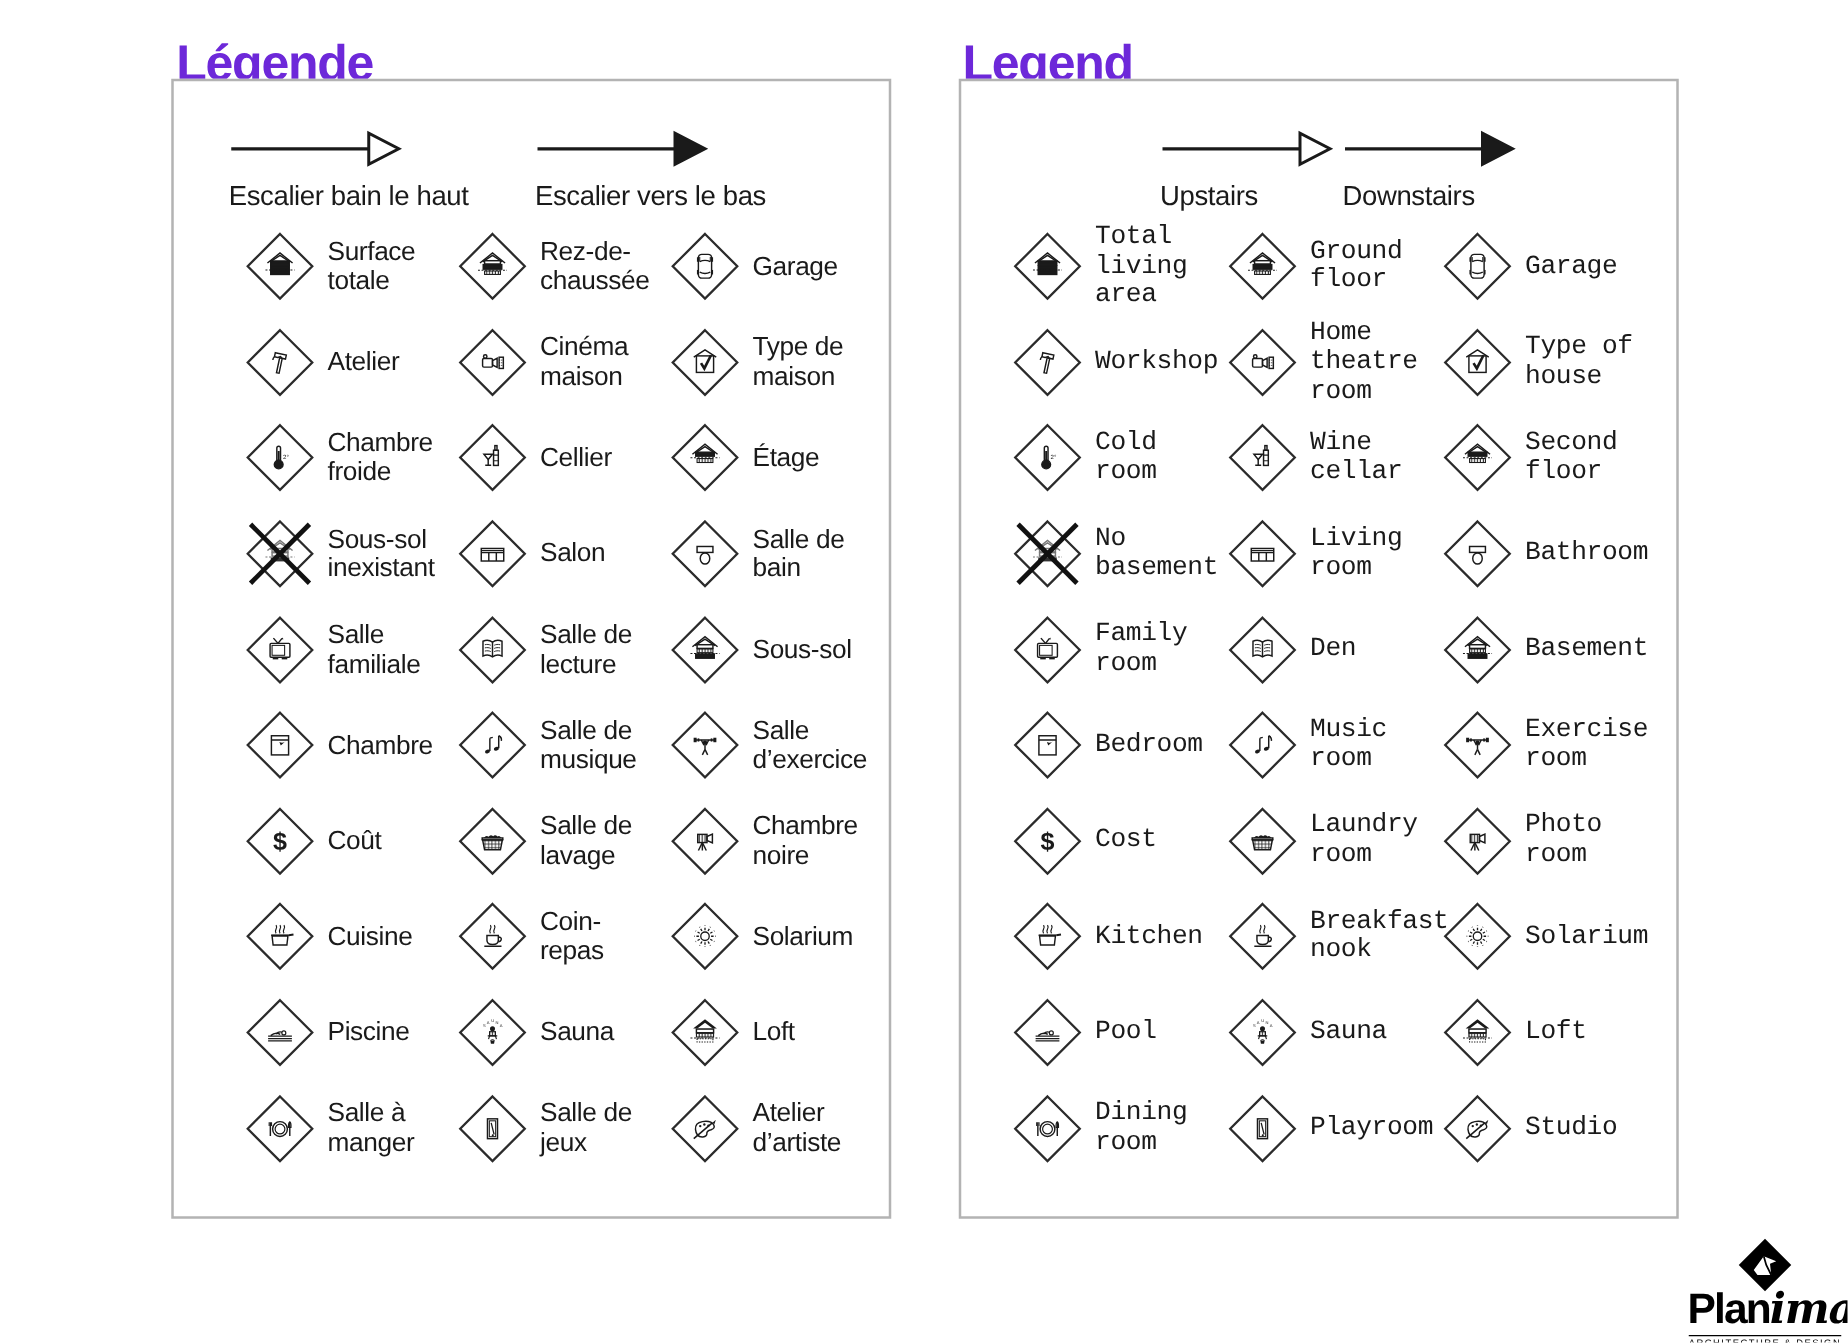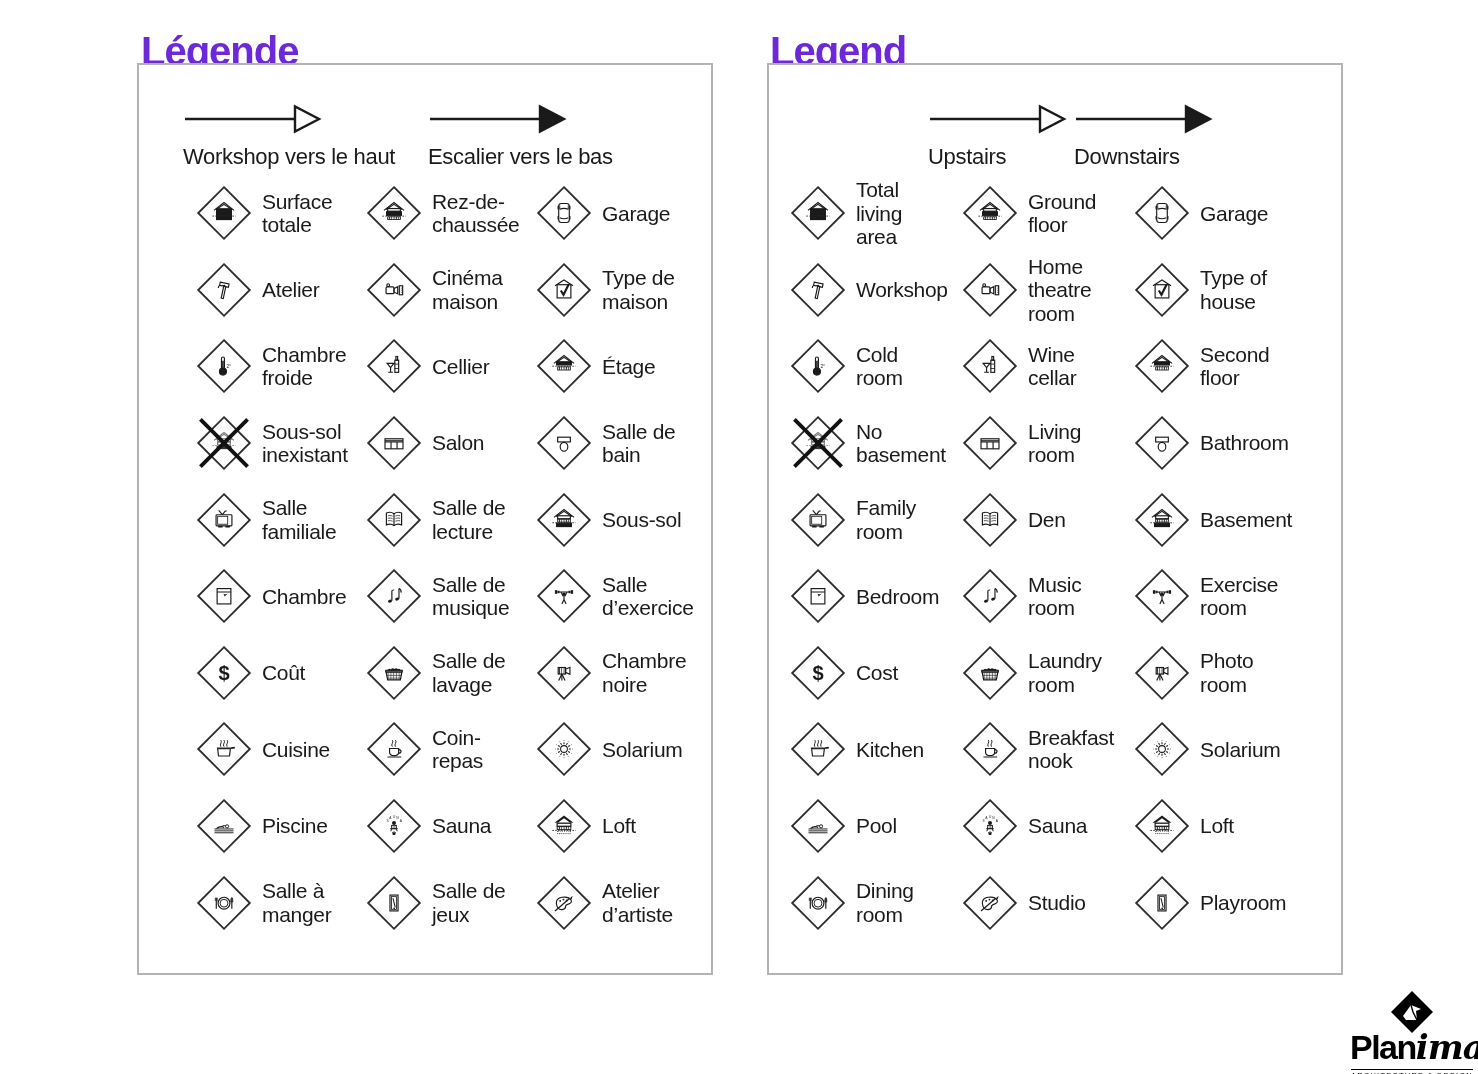--- a/index.html
+++ b/index.html
@@ -23,21 +23,21 @@
   .panel-en .arrow-row{padding-left:38px;justify-content:center;}
   .arrow{display:flex;flex-direction:column;}
   .panel-fr .arrow{width:245px;}
   .panel-en .arrow{width:146px;}
   .arrow svg{width:140px;height:34px;display:block;}
   .arrow-label{font-size:22px;margin-top:6px;letter-spacing:-0.3px;}
   .grid{
     display:grid;grid-auto-rows:76.6px;align-items:center;padding-top:5px;
   }
   .panel-fr .grid{padding-left:56px;grid-template-columns:repeat(3,170px);}
-  .panel-en .grid{padding-left:20px;grid-template-columns:repeat(3,172px);}
+  .panel-en .grid{padding-left:40px;grid-template-columns:repeat(3,172px);font-family:Liberation Mono, monospace;}
   .cell{display:flex;align-items:center;gap:9px;}
   .dsvg{width:58px;height:58px;flex:0 0 auto;overflow:visible;}
   .dia{fill:#fff;stroke:#2b2b2b;stroke-width:2;}
   .xline{stroke:#111;stroke-width:4.2;}
   .cell-label{
     font-size:21px;line-height:1.12;letter-spacing:-0.3px;
     white-space:pre-line;width:104px;
   }
   .logo{position:absolute;left:1350px;top:990px;width:124px;text-align:center;color:#000;}
   .logo-mark{display:block;margin:0 auto -4px auto;}
@@ -390,21 +390,21 @@
 <h1 class="panel-title" id="title-fr">Légende</h1>
 <h1 class="panel-title" id="title-en">Legend</h1>
 
 <section class="panel panel-fr" id="panel-fr">
   <div class="arrow-row">
     <div class="arrow">
       <svg viewBox="0 0 140 34">
         <line x1="2" y1="15" x2="112" y2="15" stroke="#1a1a1a" stroke-width="2.6"></line>
         <polygon points="112,2.5 112,27.5 136,15" fill="#fff" stroke="#1a1a1a" stroke-width="2.4"></polygon>
       </svg>
-      <span class="arrow-label">Workshop vers le haut</span>
+      <span class="arrow-label">Escalier bain le haut</span>
     </div>
     <div class="arrow">
       <svg viewBox="0 0 140 34">
         <line x1="2" y1="15" x2="112" y2="15" stroke="#1a1a1a" stroke-width="2.6"></line>
         <polygon points="112,2.5 112,27.5 136,15" fill="#1a1a1a" stroke="#1a1a1a" stroke-width="2.4"></polygon>
       </svg>
       <span class="arrow-label">Escalier vers le bas</span>
     </div>
   </div>
   <div class="grid" id="grid-fr">
@@ -870,30 +870,30 @@
         <svg class="dsvg" viewBox="0 0 64 64">
           <polygon class="dia" points="32,3.5 60.5,32 32,60.5 3.5,32"></polygon>
           <use href="#plate-cutlery" x="18" y="18" width="28" height="28"></use>
         </svg>
         <span class="cell-label">Dining
 room</span>
       </div>
       <div class="cell">
         <svg class="dsvg" viewBox="0 0 64 64">
           <polygon class="dia" points="32,3.5 60.5,32 32,60.5 3.5,32"></polygon>
+          <use href="#billiard-table" x="18" y="18" width="28" height="28"></use>
+        </svg>
+        <span class="cell-label">Playroom</span>
+      </div>
+      <div class="cell">
+        <svg class="dsvg" viewBox="0 0 64 64">
+          <polygon class="dia" points="32,3.5 60.5,32 32,60.5 3.5,32"></polygon>
           <use href="#palette" x="18" y="18" width="28" height="28"></use>
         </svg>
         <span class="cell-label">Studio</span>
-      </div>
-      <div class="cell">
-        <svg class="dsvg" viewBox="0 0 64 64">
-          <polygon class="dia" points="32,3.5 60.5,32 32,60.5 3.5,32"></polygon>
-          <use href="#billiard-table" x="18" y="18" width="28" height="28"></use>
-        </svg>
-        <span class="cell-label">Playroom</span>
       </div>
     </div>
 </section>
 
 <div class="logo">
   <svg class="logo-mark" width="44" height="44" viewBox="0 0 44 44">
     <polygon points="22,1 43,22 22,43 1,22" fill="#000"></polygon>
     <path d="M13,26 L21,15 L31,19 L26,21 L27,30 L16,30 Z" fill="#fff"></path>
     <path d="M21,15 L23,22 L27,30" fill="none" stroke="#000" stroke-width="1.4"></path>
   </svg>

